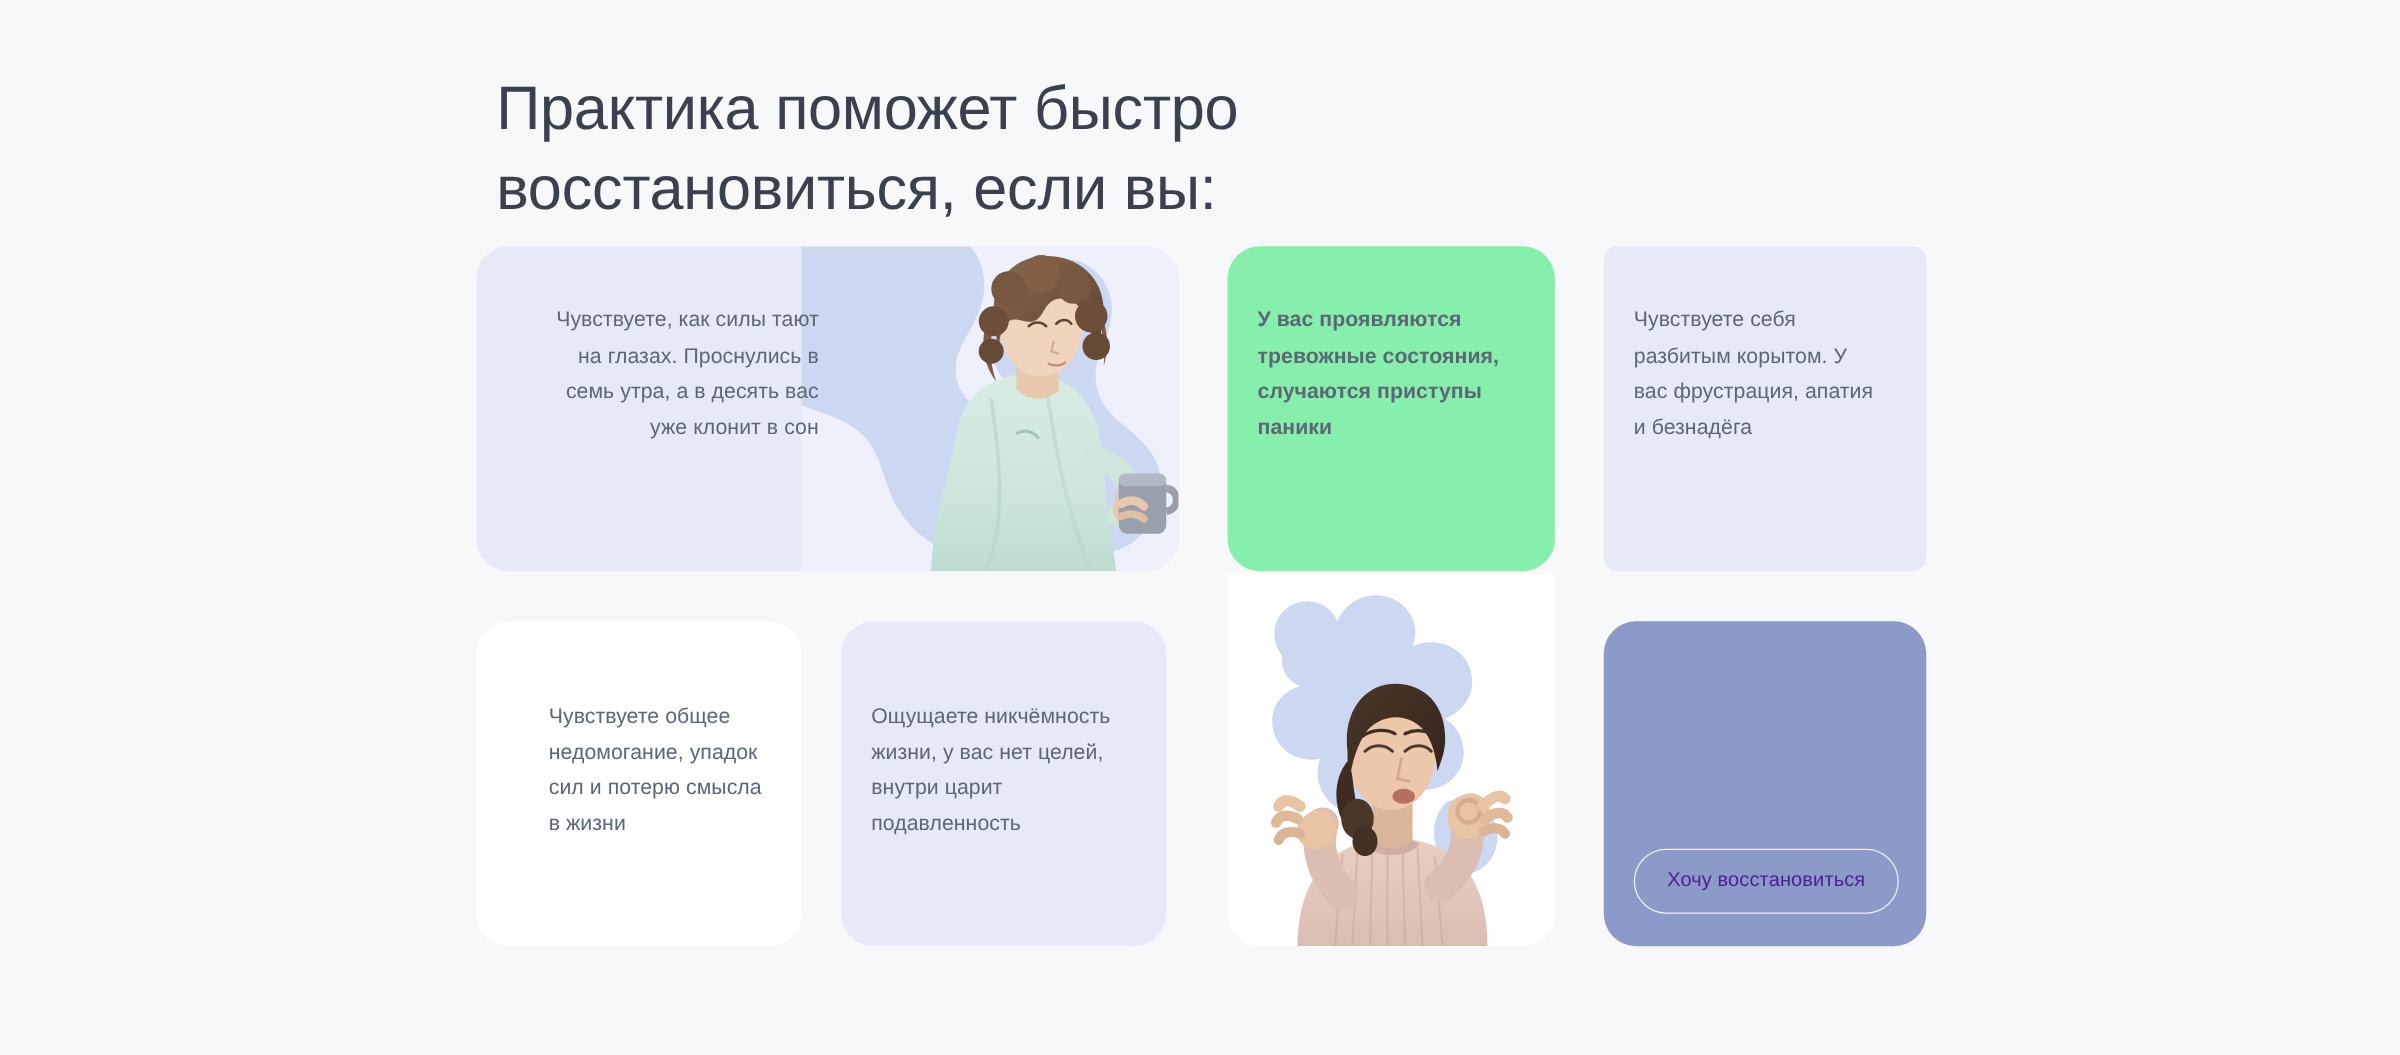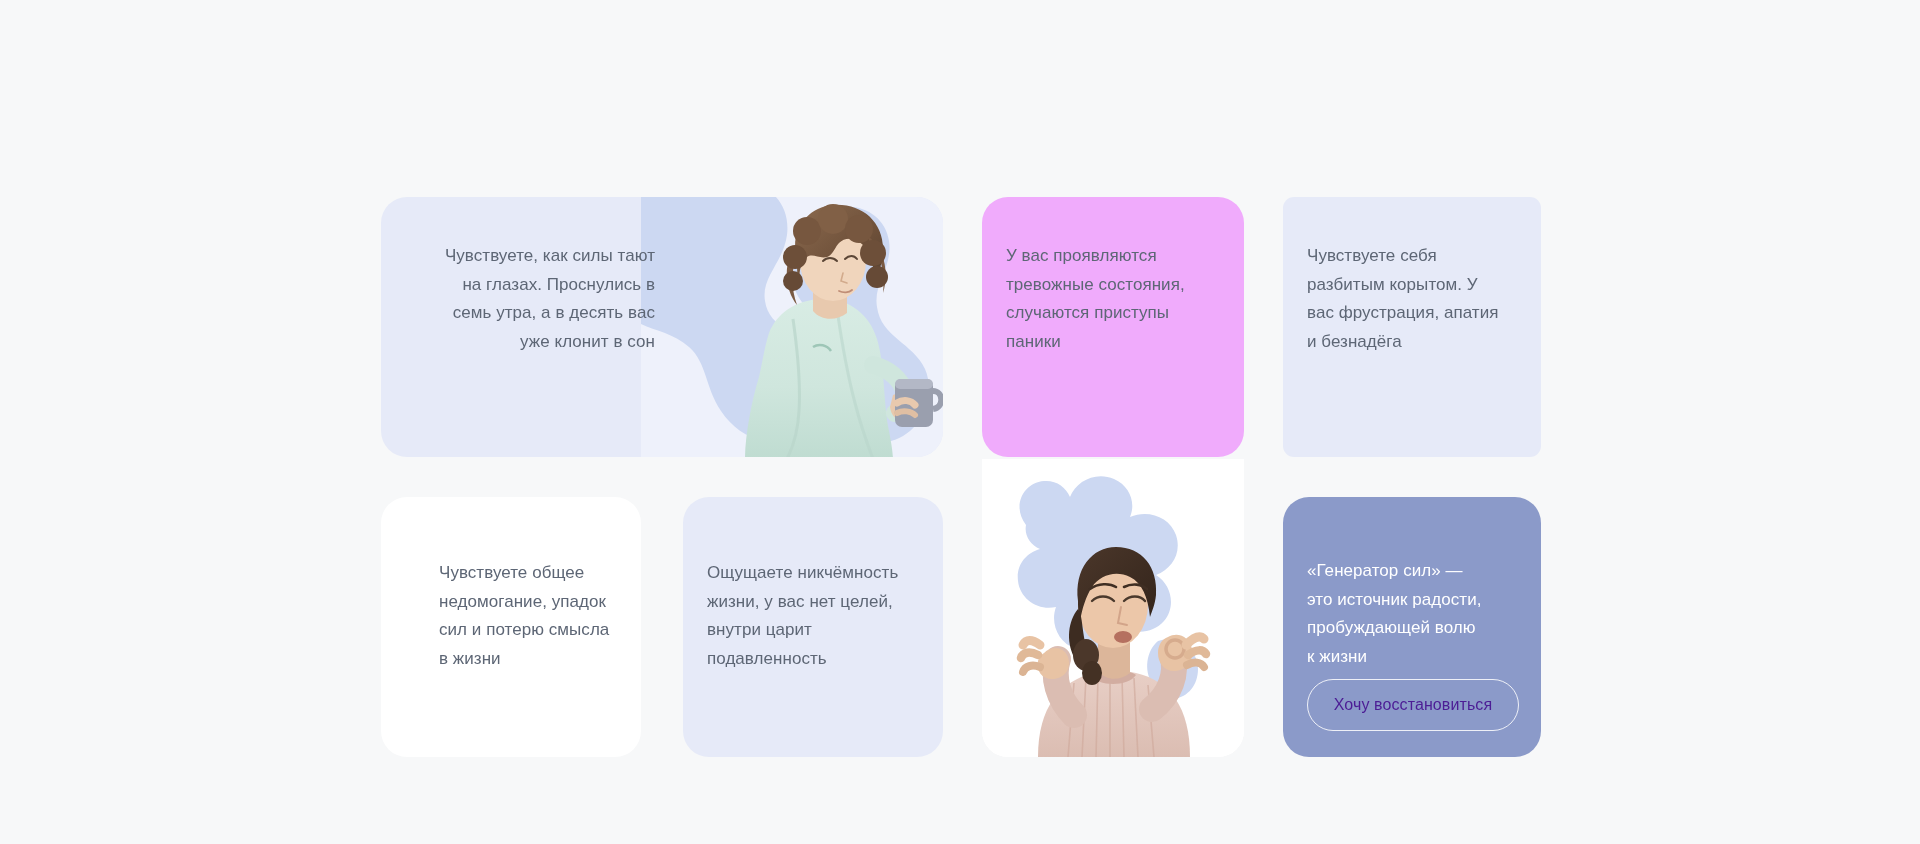--- a/index.html
+++ b/index.html
@@ -76,21 +76,22 @@
     top: 45px;
     width: 250px;
   }
 
   
   .card-2 {
     left: 601px;
     top: 0px;
     width: 262px;
     height: 260px;
-    background: #f0abfc;
+    background: #86efac;
+    font-weight: bold;
   }
   .card-2 .card-text {
     position: absolute;
     left: 24px;
     top: 45px;
     width: 222px;
   }
 
   
   .card-3 {
@@ -119,21 +120,21 @@
   .card-4 .card-text {
     position: absolute;
     left: 24px;
     top: 62px;
     width: 220px;
     margin-left: 34px;
   }
 
   
   .card-5 {
-    left: 302px;
+    left: 292px;
     top: 300px;
     width: 260px;
     height: 260px;
     background: #e6eaf8;
   }
   .card-5 .card-text {
     position: absolute;
     left: 24px;
     top: 62px;
     width: 228px;
@@ -205,20 +206,22 @@
     position: absolute;
     fill: #ccd8f2;
   }
   .ph-svg { position: absolute; left: 0; top: 0; }
 </style>
 </head>
 <body>
 
 <div class="page">
 
+  <h1 class="heading">Практика поможет быстро
+восстановиться, если вы:</h1>
 
   <div class="grid">
 
     <div class="card card-1">
       <div class="photo-wrap photo-1">
         <svg class="ph-svg" width="302" height="260" viewBox="0 0 302 260" xmlns="http://www.w3.org/2000/svg">
           <defs>
             <clipPath id="c1">
                 <rect x="0" y="0" width="302" height="260"></rect>
               </clipPath>
@@ -405,21 +408,17 @@
               <path d="M58 186 C50 180 44 180 41 186" stroke="#e8c3a4" stroke-width="9" fill="none" stroke-linecap="round"></path>
               <path d="M56 196 C48 192 41 193 39 199" stroke="#e0b998" stroke-width="8.5" fill="none" stroke-linecap="round"></path>
               <path d="M58 208 C50 205 43 207 41 213" stroke="#dbb494" stroke-width="8" fill="none" stroke-linecap="round"></path>
             </g>
           </g>
         </svg>
       </div>
     </div>
 
     <div class="card card-7">
-      <div class="card-text">«Генератор сил» —
-это источник радости,
-пробуждающей волю
-к жизни</div>
       <button class="cta-button">Хочу восстановиться</button>
     </div>
 
   </div>
 </div>
 
 </body></html>

